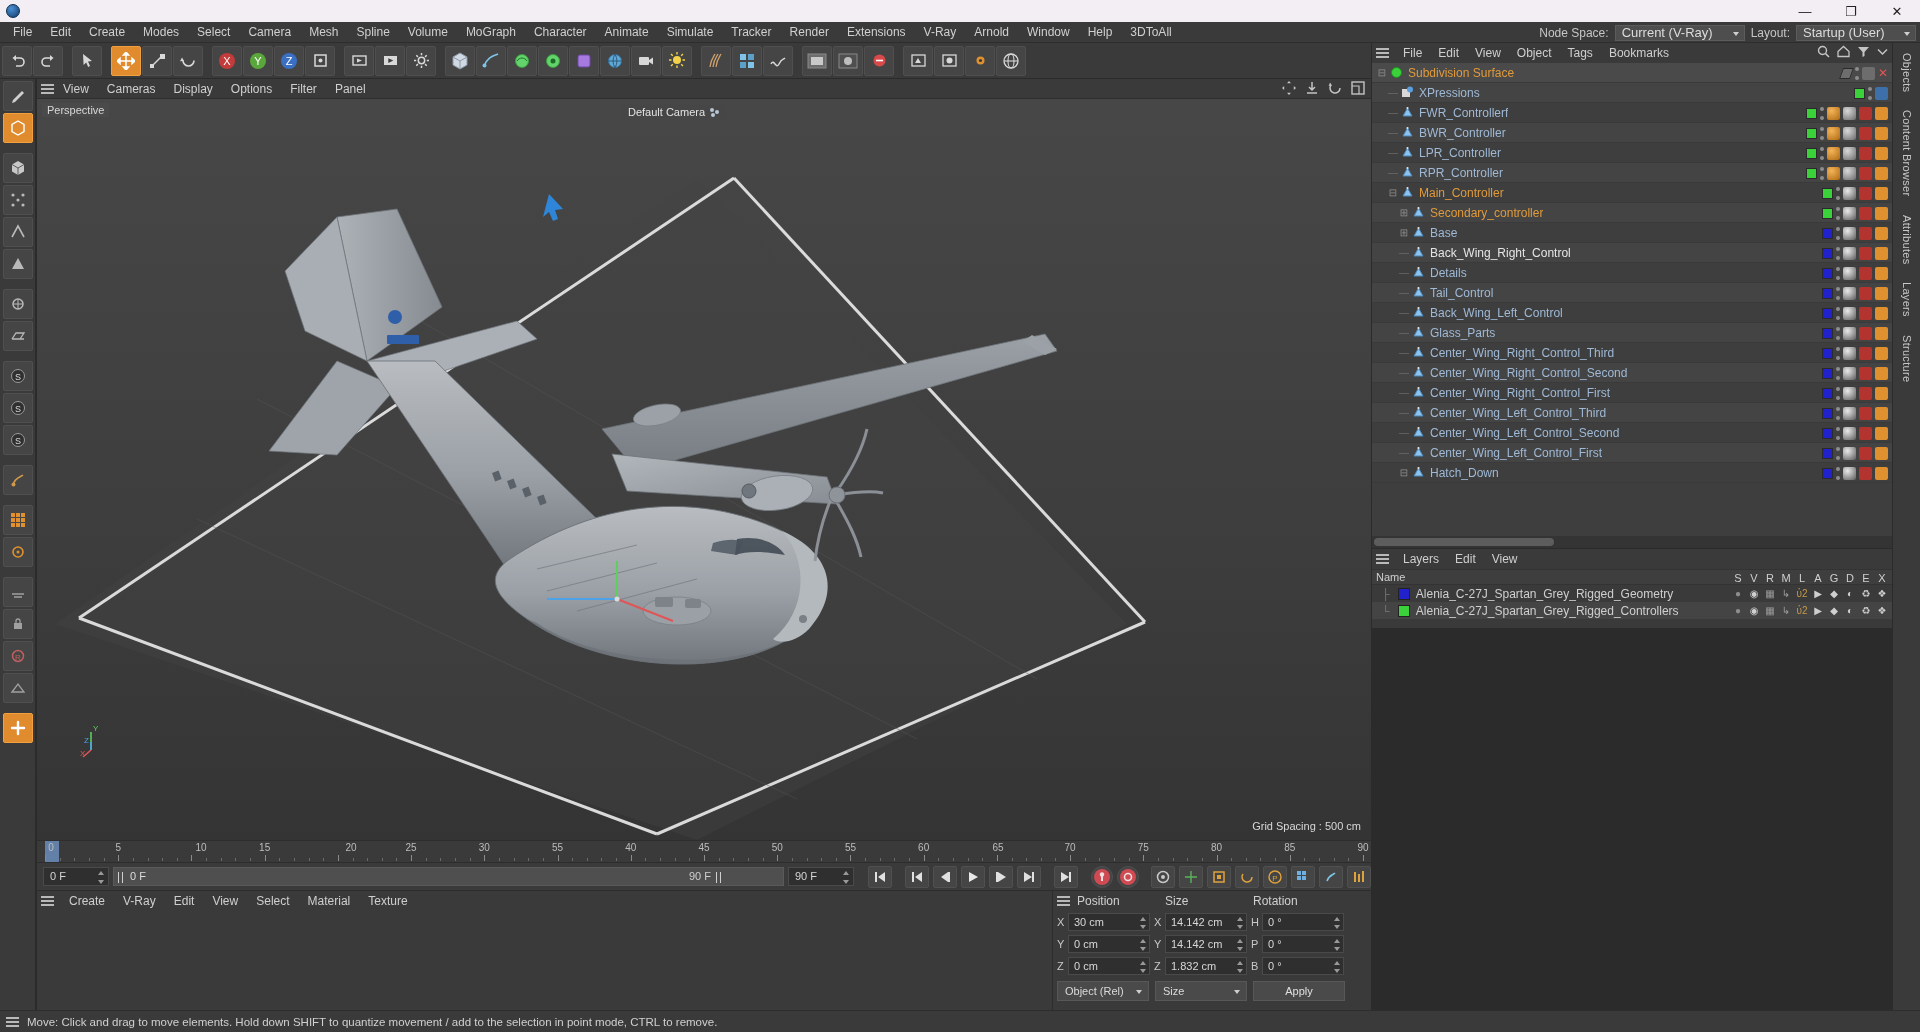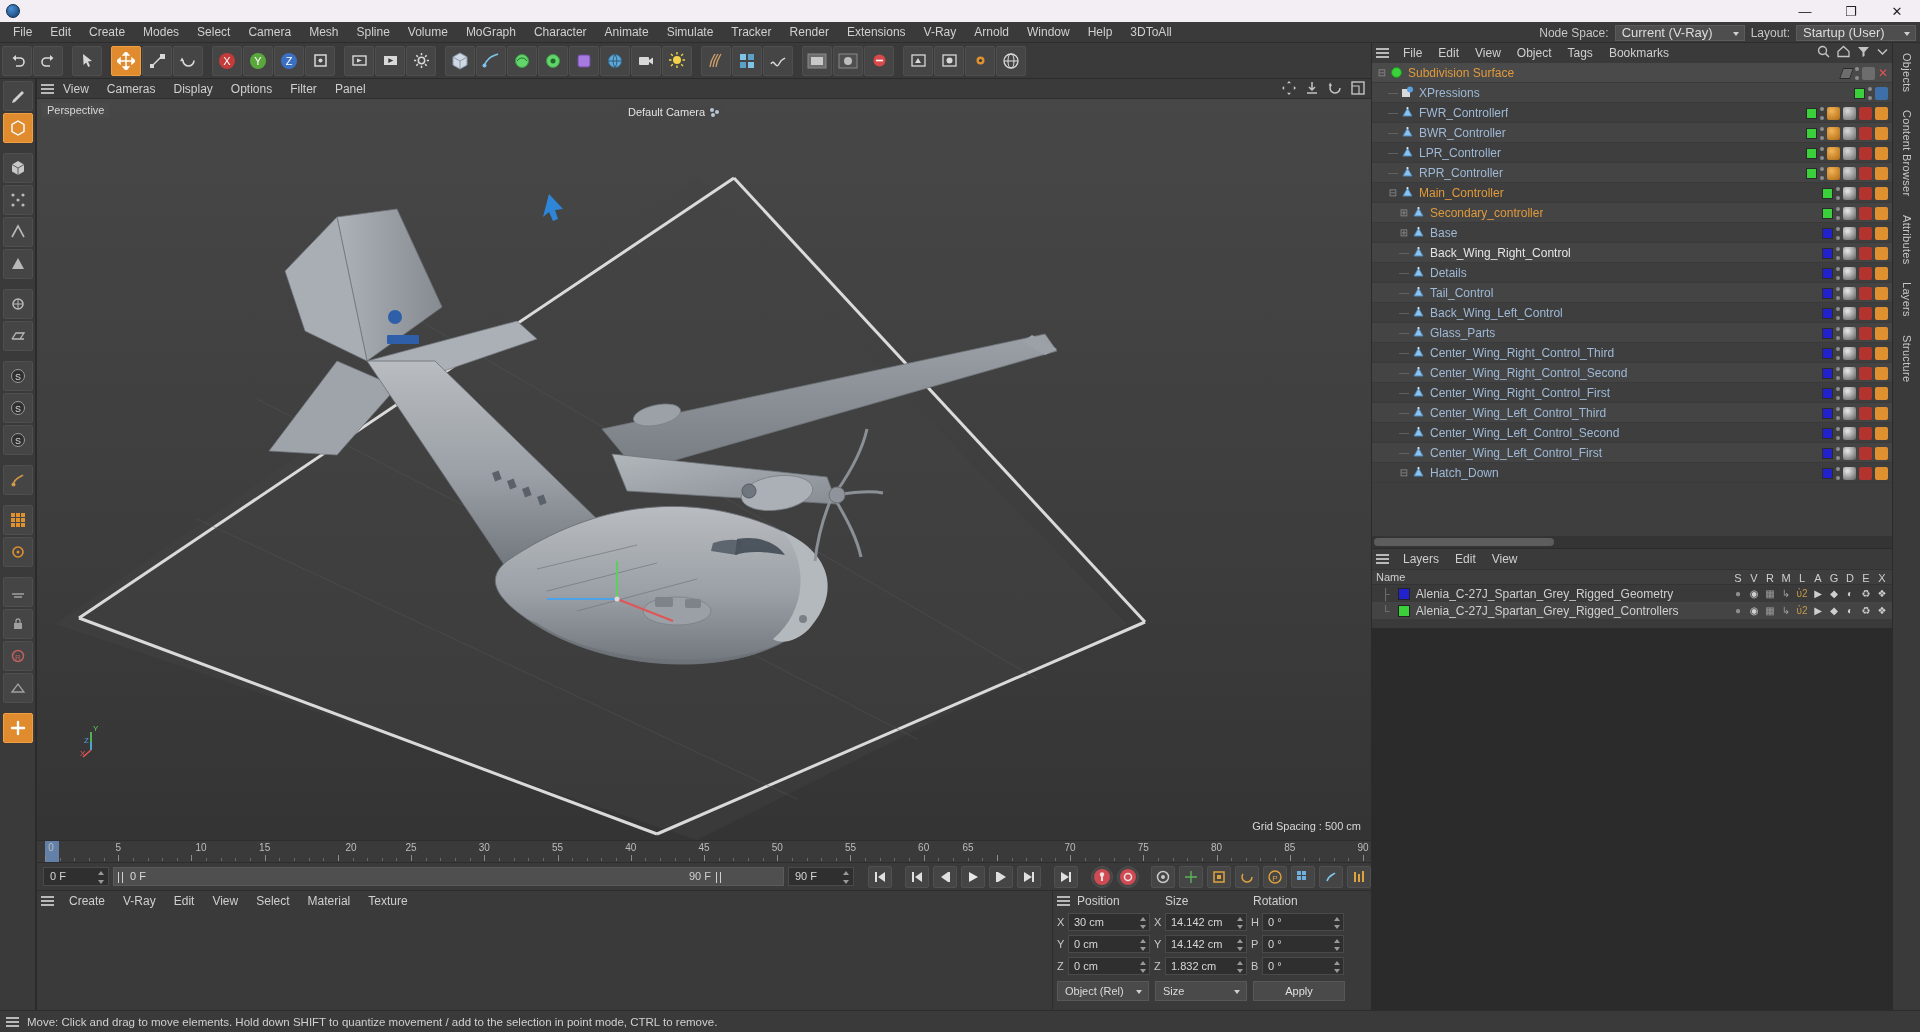--- a/index.html
+++ b/index.html
@@ -844,21 +844,21 @@
         <div class="tlab" style="left: 219.667px;">15</div>
         <div class="tlab" style="left: 306px;">20</div>
         <div class="tlab" style="left: 366.111px; text-align: center;">25</div>
         <div class="tlab" style="left: 439.333px;">30</div>
         <div class="tlab" style="left: 512.556px;">55</div>
         <div class="tlab" style="left: 585.778px;">40</div>
         <div class="tlab" style="left: 659px;">45</div>
         <div class="tlab" style="left: 732.222px;">50</div>
         <div class="tlab" style="left: 805.444px;">55</div>
         <div class="tlab" style="left: 878.667px;">60</div>
-        <div class="tlab" style="left: 923px; text-align: center;">65</div>
+        <div class="tlab" style="left: 953px; text-align: center;">65</div>
         <div class="tlab" style="left: 1025.11px;">70</div>
         <div class="tlab" style="left: 1098.33px;">75</div>
         <div class="tlab" style="left: 1171.56px;">80</div>
         <div class="tlab" style="left: 1244.78px;">85</div>
         <div class="tlab" style="left: 1318px;">90</div>
       </div>
   </div>
 
   <div id="transport">
     <div class="numfield" style="width:66px">

